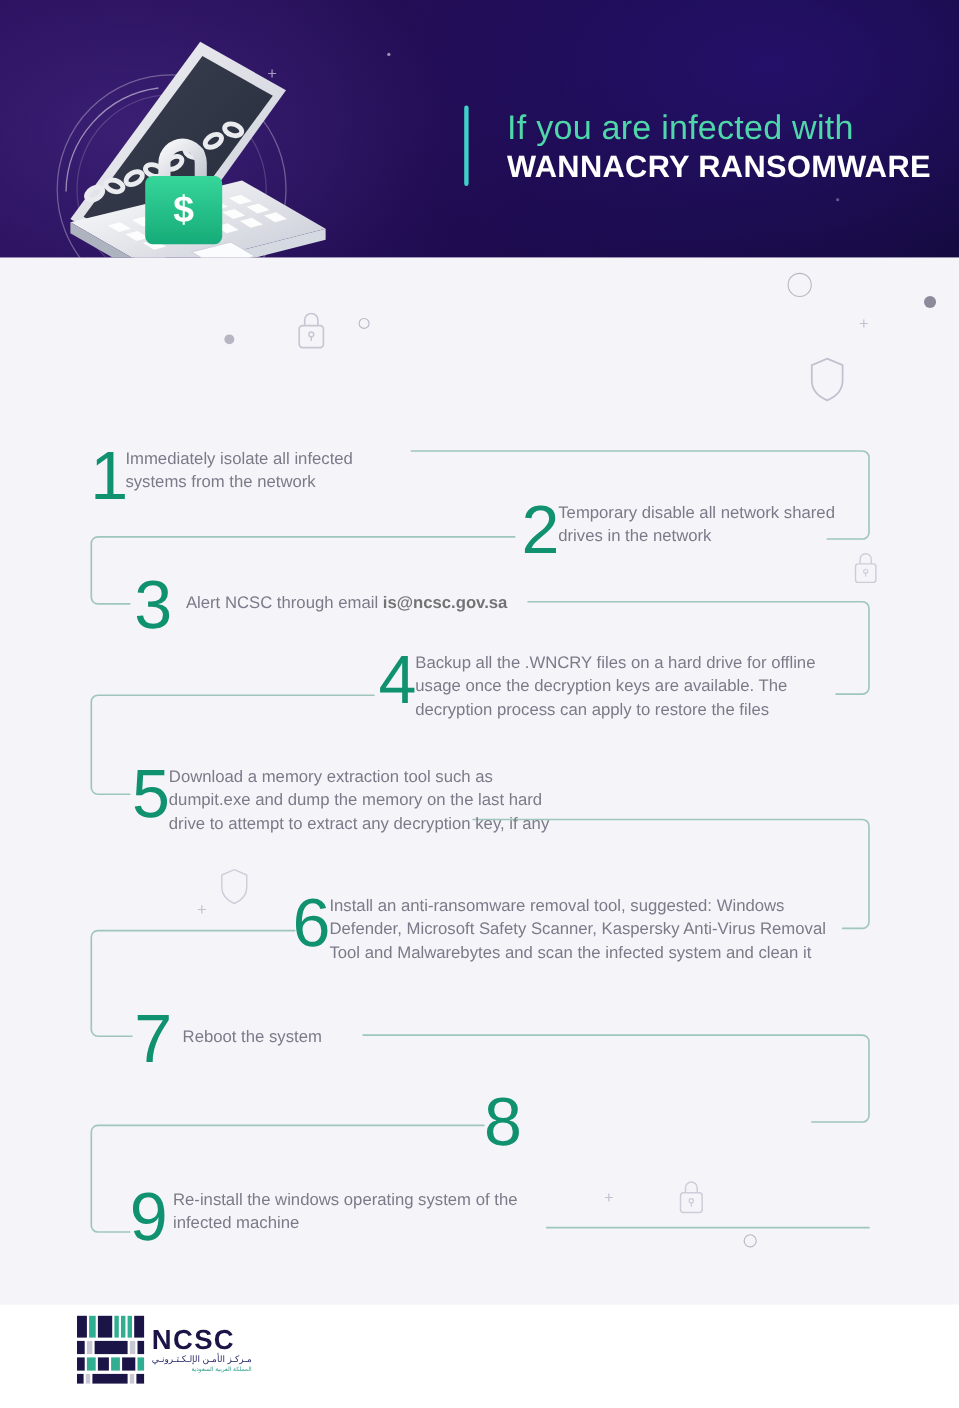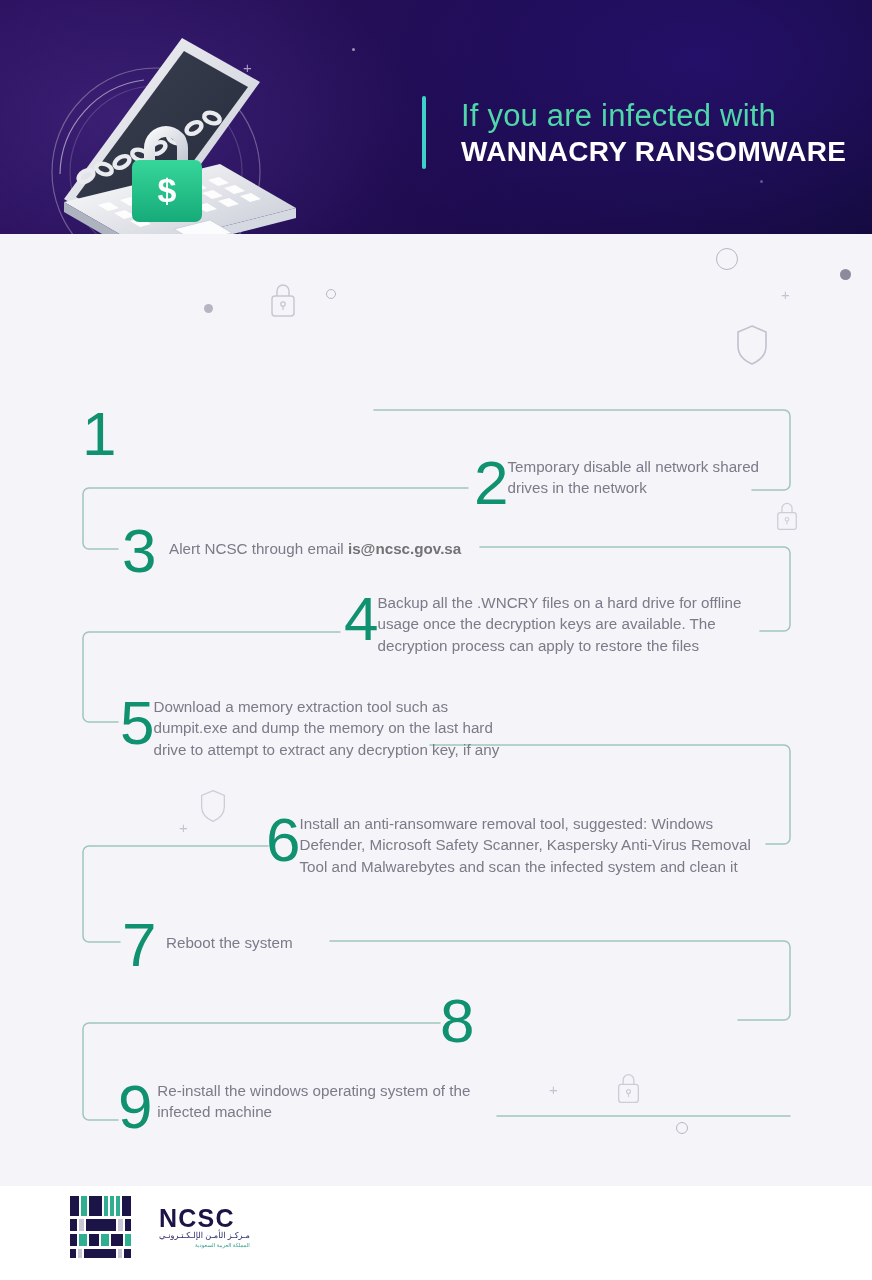--- a/index.html
+++ b/index.html
@@ -70,21 +70,21 @@
     color: #7c7a88; font-size: 15.2px; line-height: 21.4px;
     font-weight: 400; padding-top: 3px;
   }
   .step-text b { color: #737373; font-weight: 700; }
 
   
   .footer {
     position: absolute; left: 0; top: 1186px;
     width: 872px; height: 94px; background: #ffffff;
   }
-  .logo { position: absolute; left: 70px; top: 1196px; display: flex; align-items: center; gap: 22px; }
+  .logo { position: absolute; left: 70px; top: 1196px; display: flex; align-items: center; gap: 1px; }
   .logo-text { display: flex; flex-direction: column; justify-content: center; }
   .logo-ncsc {
     font-size: 25px; font-weight: 700; color: #1b1447;
     letter-spacing: 1.2px; line-height: 26px;
   }
   .logo-ar {
     font-size: 8.2px; color: #2a2a6a; letter-spacing: .4px;
     line-height: 10px; direction: rtl; white-space: nowrap;
   }
   .logo-ar2 { font-size: 5.4px; color: #2f9e8a; letter-spacing: .2px; line-height: 8px; direction: rtl; }
@@ -254,20 +254,21 @@
       <path d="M440 1023 H89 a6 6 0 0 0 -6 6 V1114 a6 6 0 0 0 6 6 H118"></path>
 
       <path d="M497 1116 H790"></path>
     </g>
   </svg>
 
   <div class="steps">
 
     <div class="step" style="left:82px; top:404px; width:290px;">
       <div class="step-num" style="width:32px;">1</div>
+      <div class="step-text">Immediately isolate all infected systems from the network</div>
     </div>
 
     <div class="step" style="left:474px; top:453px; width:290px;">
       <div class="step-num" style="width:46px;">2</div>
       <div class="step-text">Temporary disable all network shared drives in the network</div>
     </div>
 
     <div class="step" style="left:122px; top:521px; width:420px;">
       <div class="step-num" style="width:47px;">3</div>
       <div class="step-text" style="padding-top:17px; white-space:nowrap;">

